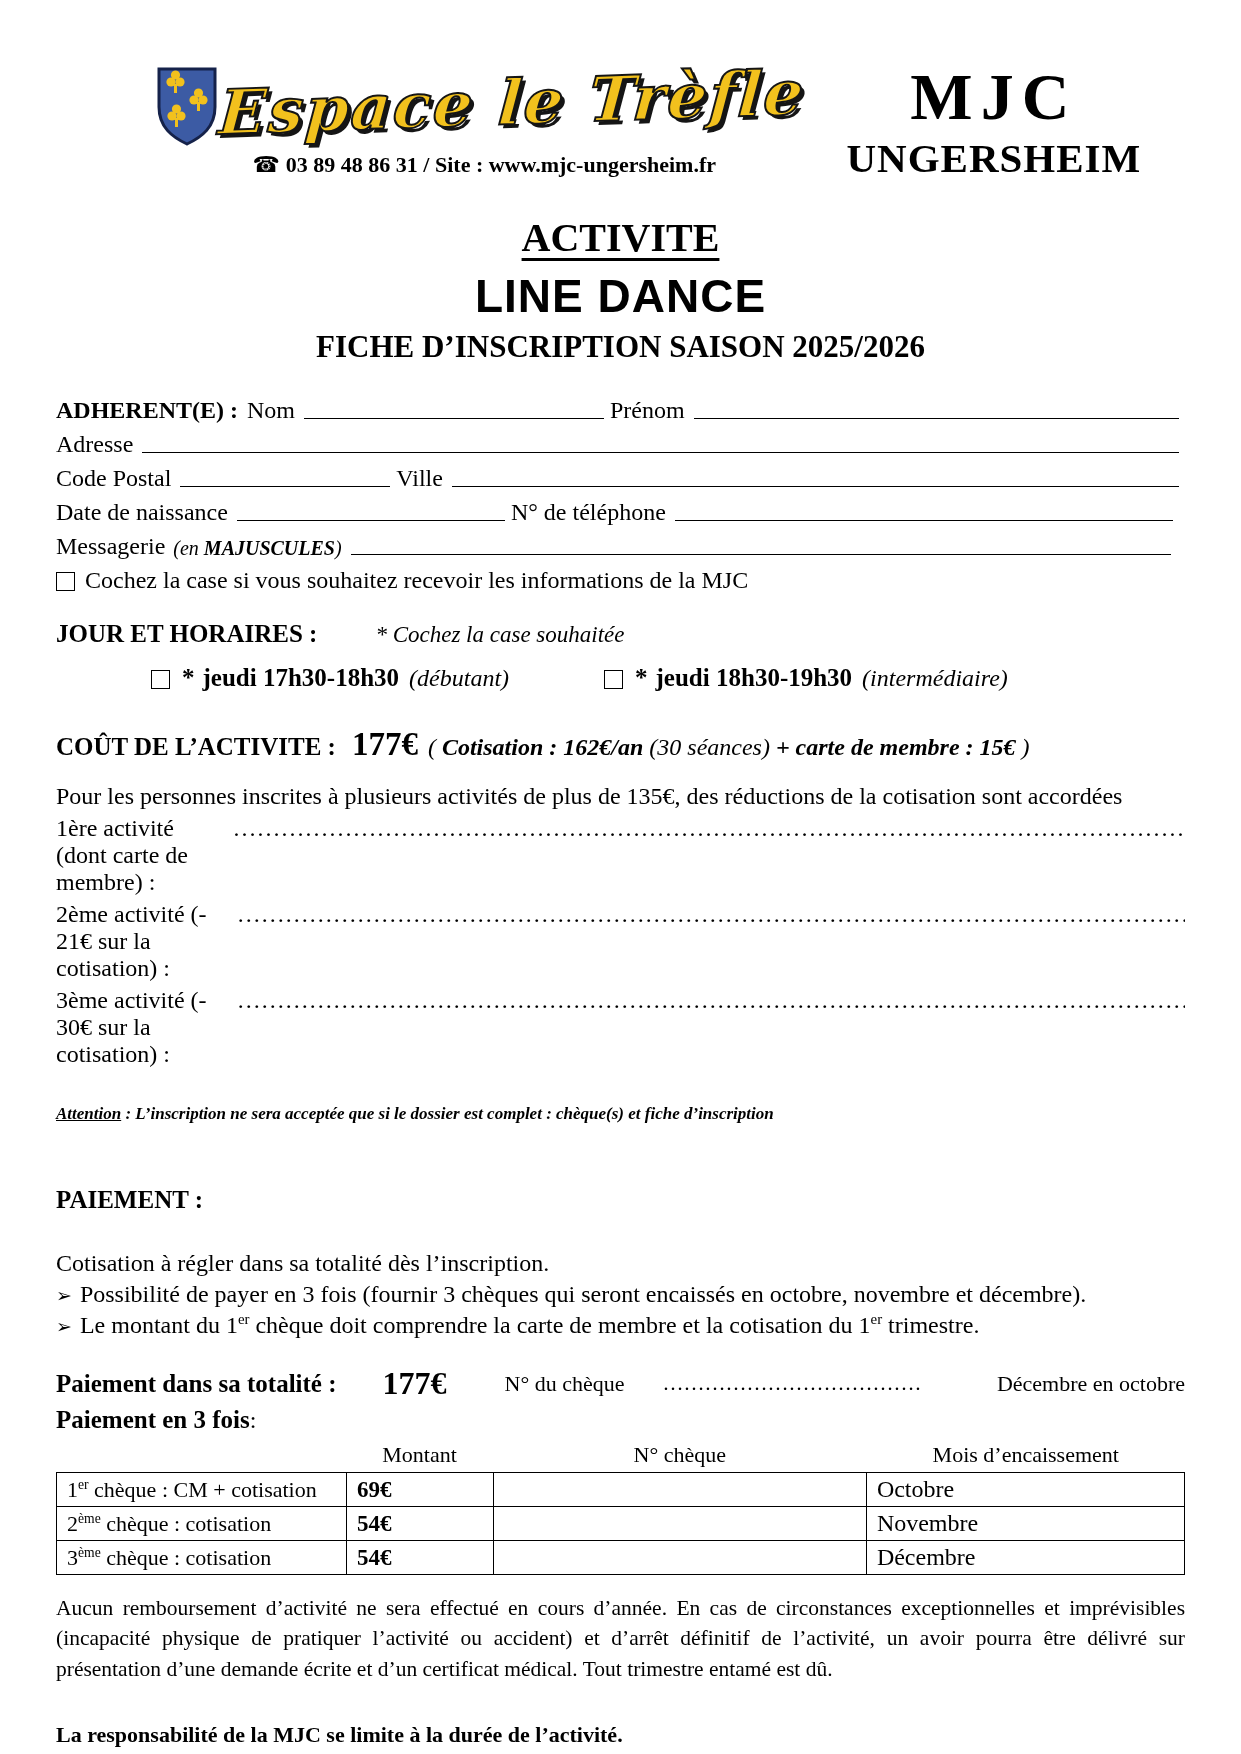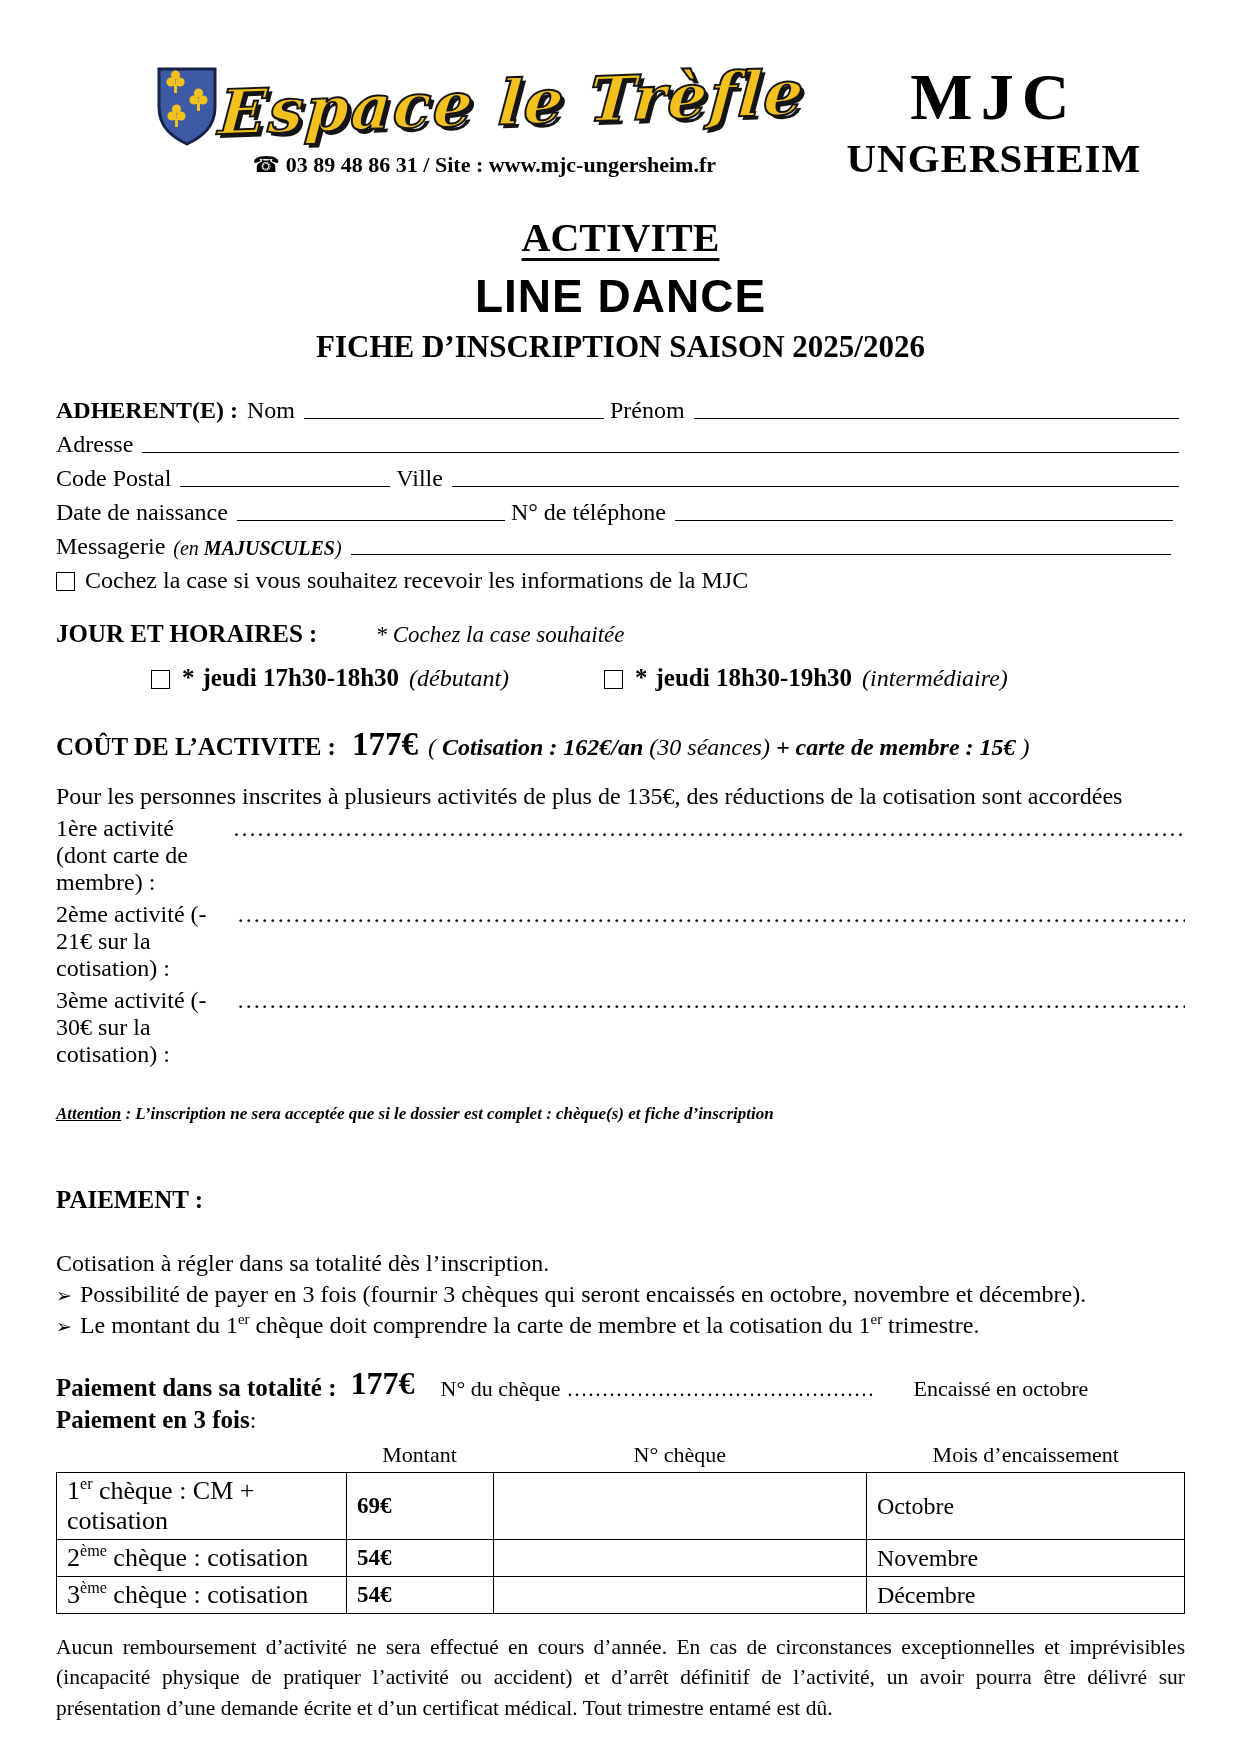--- a/index.html
+++ b/index.html
@@ -63,34 +63,34 @@
   
   .attn { margin-top:36px; font-size:17px; font-weight:bold; font-style:italic; }
   .attn .w { text-decoration:underline; }
   
   .pay-sect { margin-top:62px; }
   .pay-body { margin-top:36px; font-size:24px; }
   .bullet { display:flex; align-items:baseline; margin-top:4px; }
   .bullet .bi { font-family:"DejaVu Sans", sans-serif; font-size:19px; margin-right:8px; }
   .ul { }
   sup { font-size:0.62em; vertical-align:super; line-height:0; }
-  .total-row { display:flex; align-items:flex-end; margin-top:26px; white-space:nowrap; }
+  .total-row { display:flex; align-items:center; margin-top:26px; white-space:nowrap;gap:32px; }
   .total-lbl { font-weight:bold; font-size:25px; }
   .total-price { font-weight:bold; font-size:32px; margin:0 26px 0 14px; }
   .chq-lbl { font-size:22px; }
   .encash { font-size:22px; margin-left:42px; }
   .three-row { display:flex; align-items:baseline; margin-top:4px; }
   .three-lbl { font-weight:bold; font-size:25px; }
   
   .tbl-head { display:grid; grid-template-columns:25.7% 13% 33.1% 28.2%;
               font-size:22px; margin-top:8px; }
   .tbl-head div { text-align:center; }
   table.pay { width:100%; border-collapse:collapse; table-layout:fixed; margin-top:4px; }
   table.pay td { border:1.6px solid #000; padding:3px 10px; height:31px; vertical-align:middle; }
-  td.c-lbl { font-size:26px; }
+  td.c-lbl { font-size:22px; }
   td.c-amt { font-size:23px; font-weight:bold; }
   td.c-mon { font-size:24px; }
   
   .refund { font-size:21.5px; text-align:justify; line-height:1.4; margin-top:18px; }
   .resp { font-size:22px; font-weight:bold; margin-top:38px; }
 </style>
 </head>
 <body>
 
 <div class="page">
@@ -221,21 +221,21 @@
     </div>
     <div class="bullet">
       <span class="bi">➢</span>
       <span><span>Le montant du 1</span><sup>er</sup><span> chèque doit comprendre </span><span class="ul"><span>la carte de membre et la cotisation du 1</span><sup>er</sup><span> trimestre.</span></span></span>
     </div>
     <div class="total-row">
       <span class="total-lbl">Paiement dans sa totalité :</span>
       <span class="total-price">177€</span>
       <span class="chq-lbl">N° du chèque</span>
       <span class="dots-fixed" style="margin-left:6px">………………………………………………………………………………………………………………………………………………………………………………………………………………………………</span>
-      <span class="encash">Encaissé en octobre</span>
+      <span class="encash">Décembre en octobre</span>
     </div>
     <div class="three-row">
       <span class="three-lbl">Paiement en 3 fois</span>
       <span style="font-size:24px"> :</span>
     </div>
   </div>
 
   <div class="tbl-head">
     <div></div>
     <div>Montant</div>

